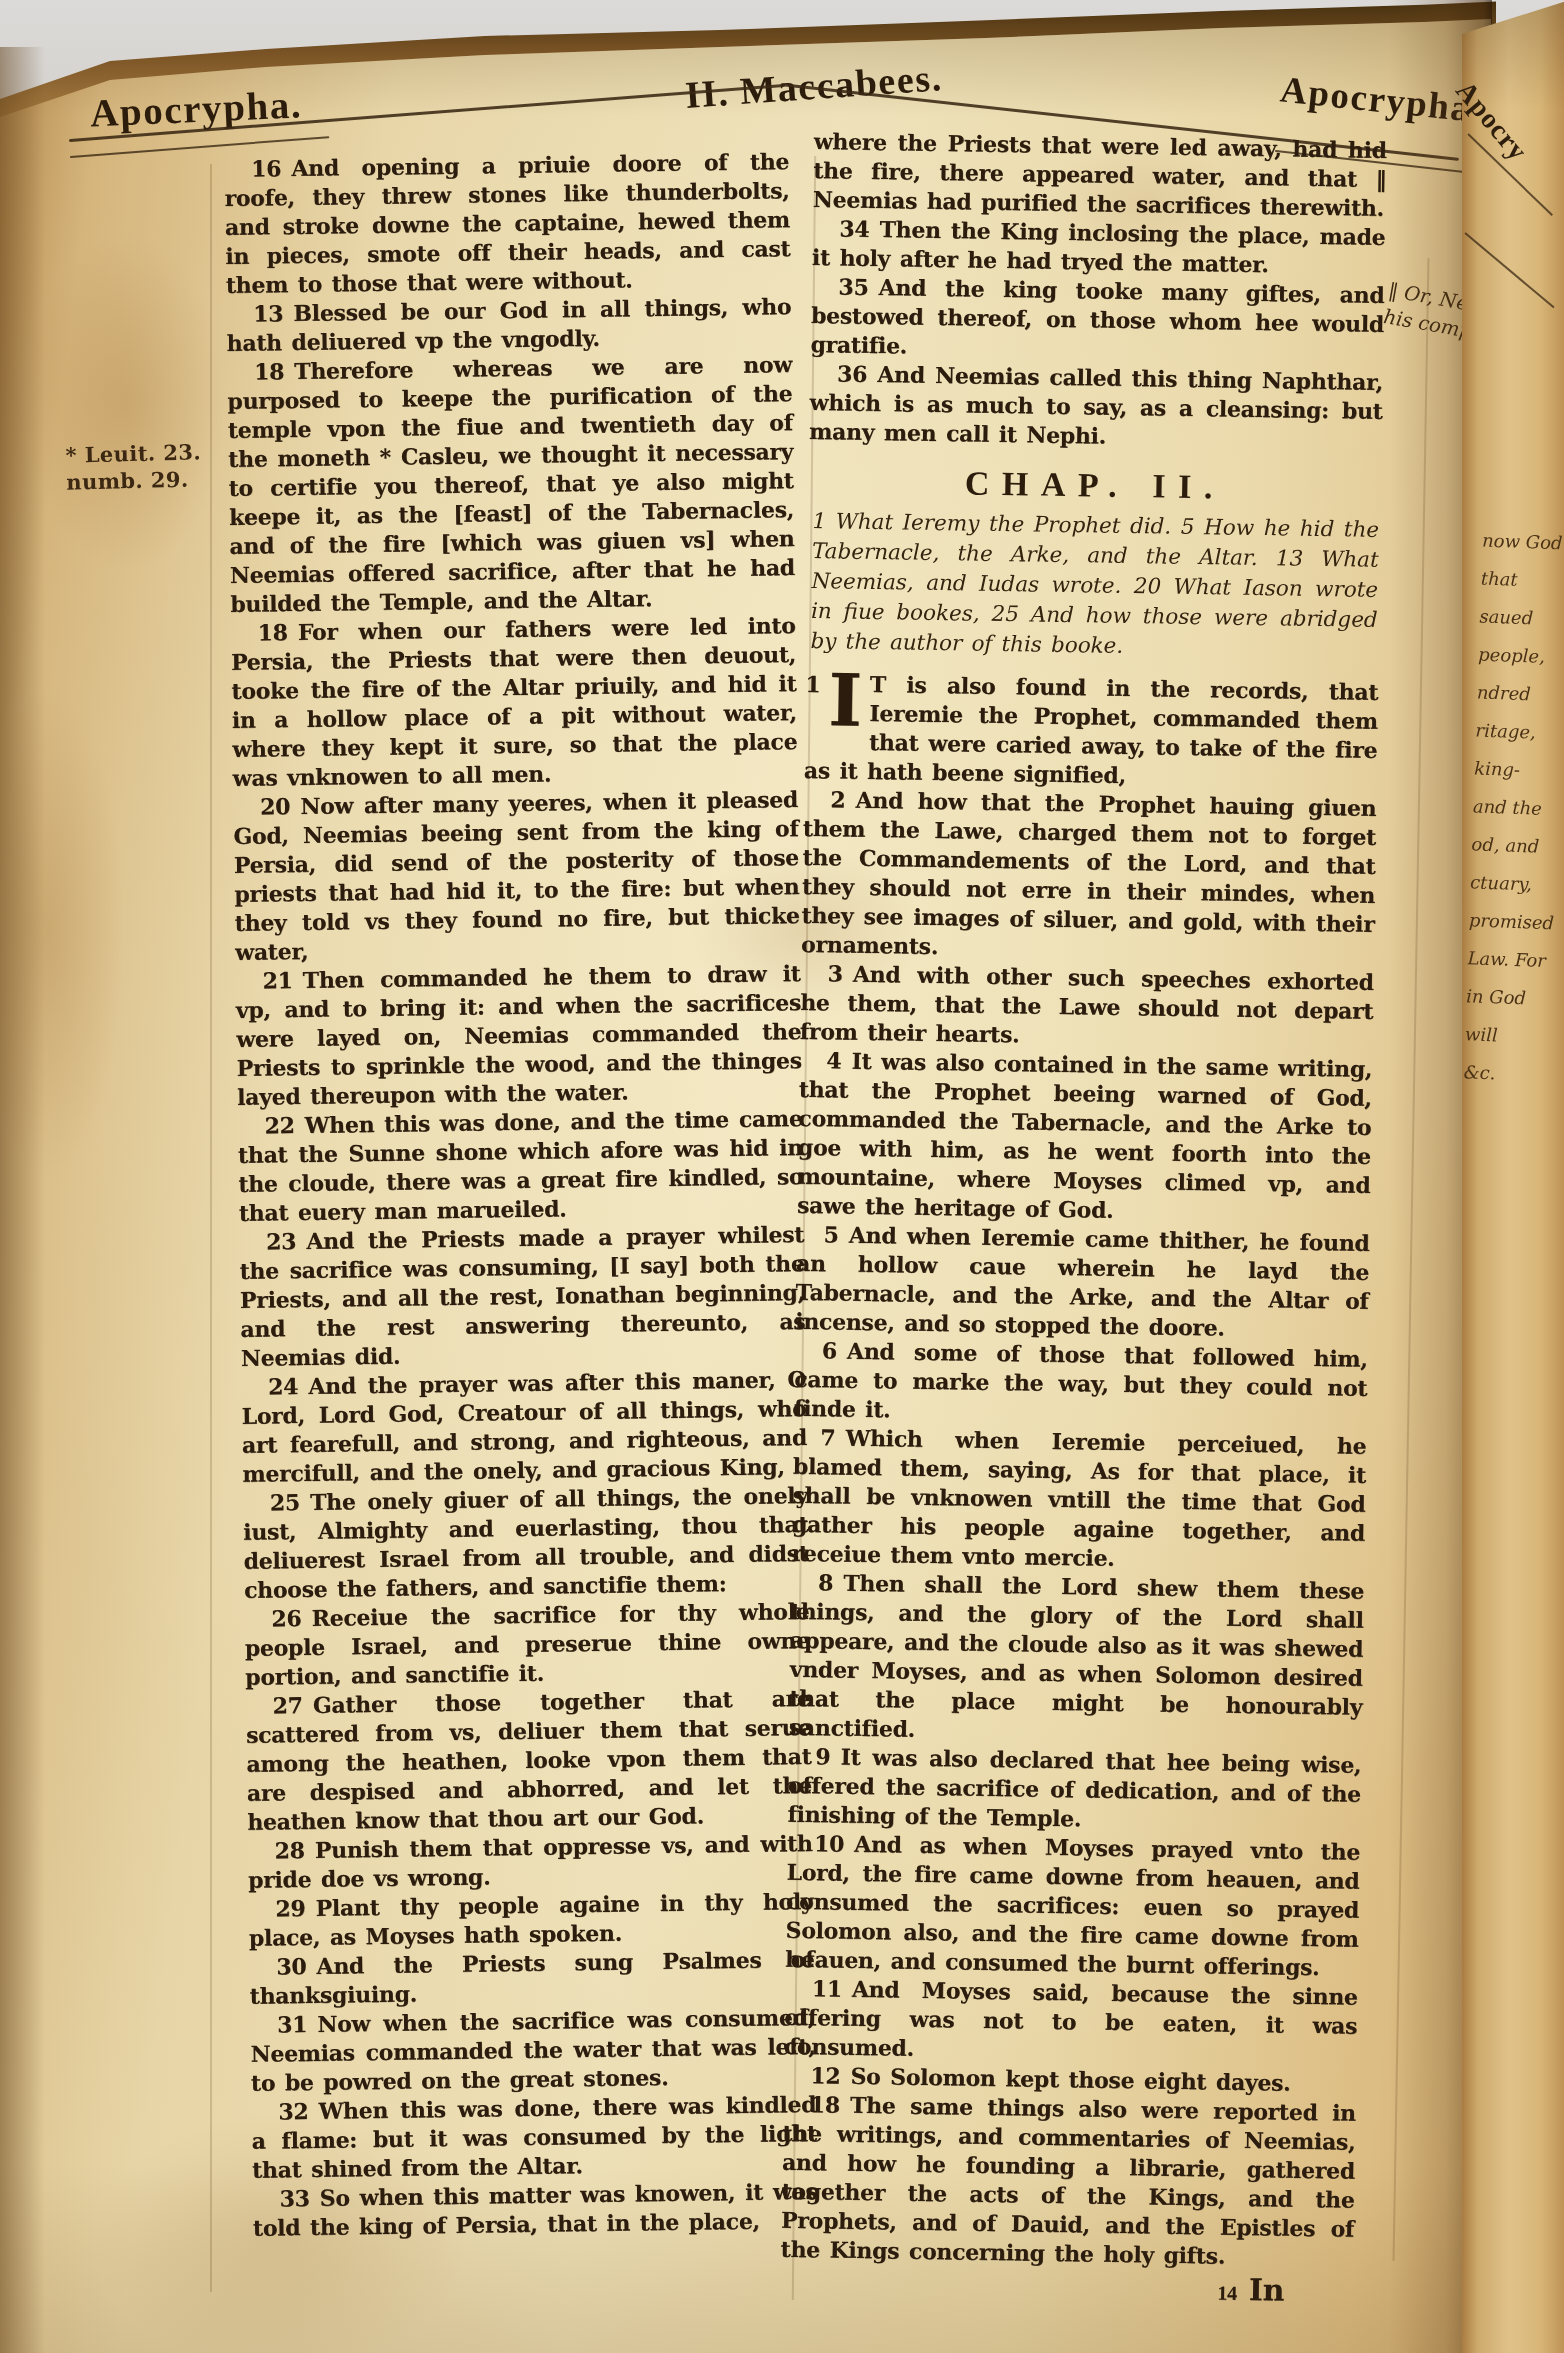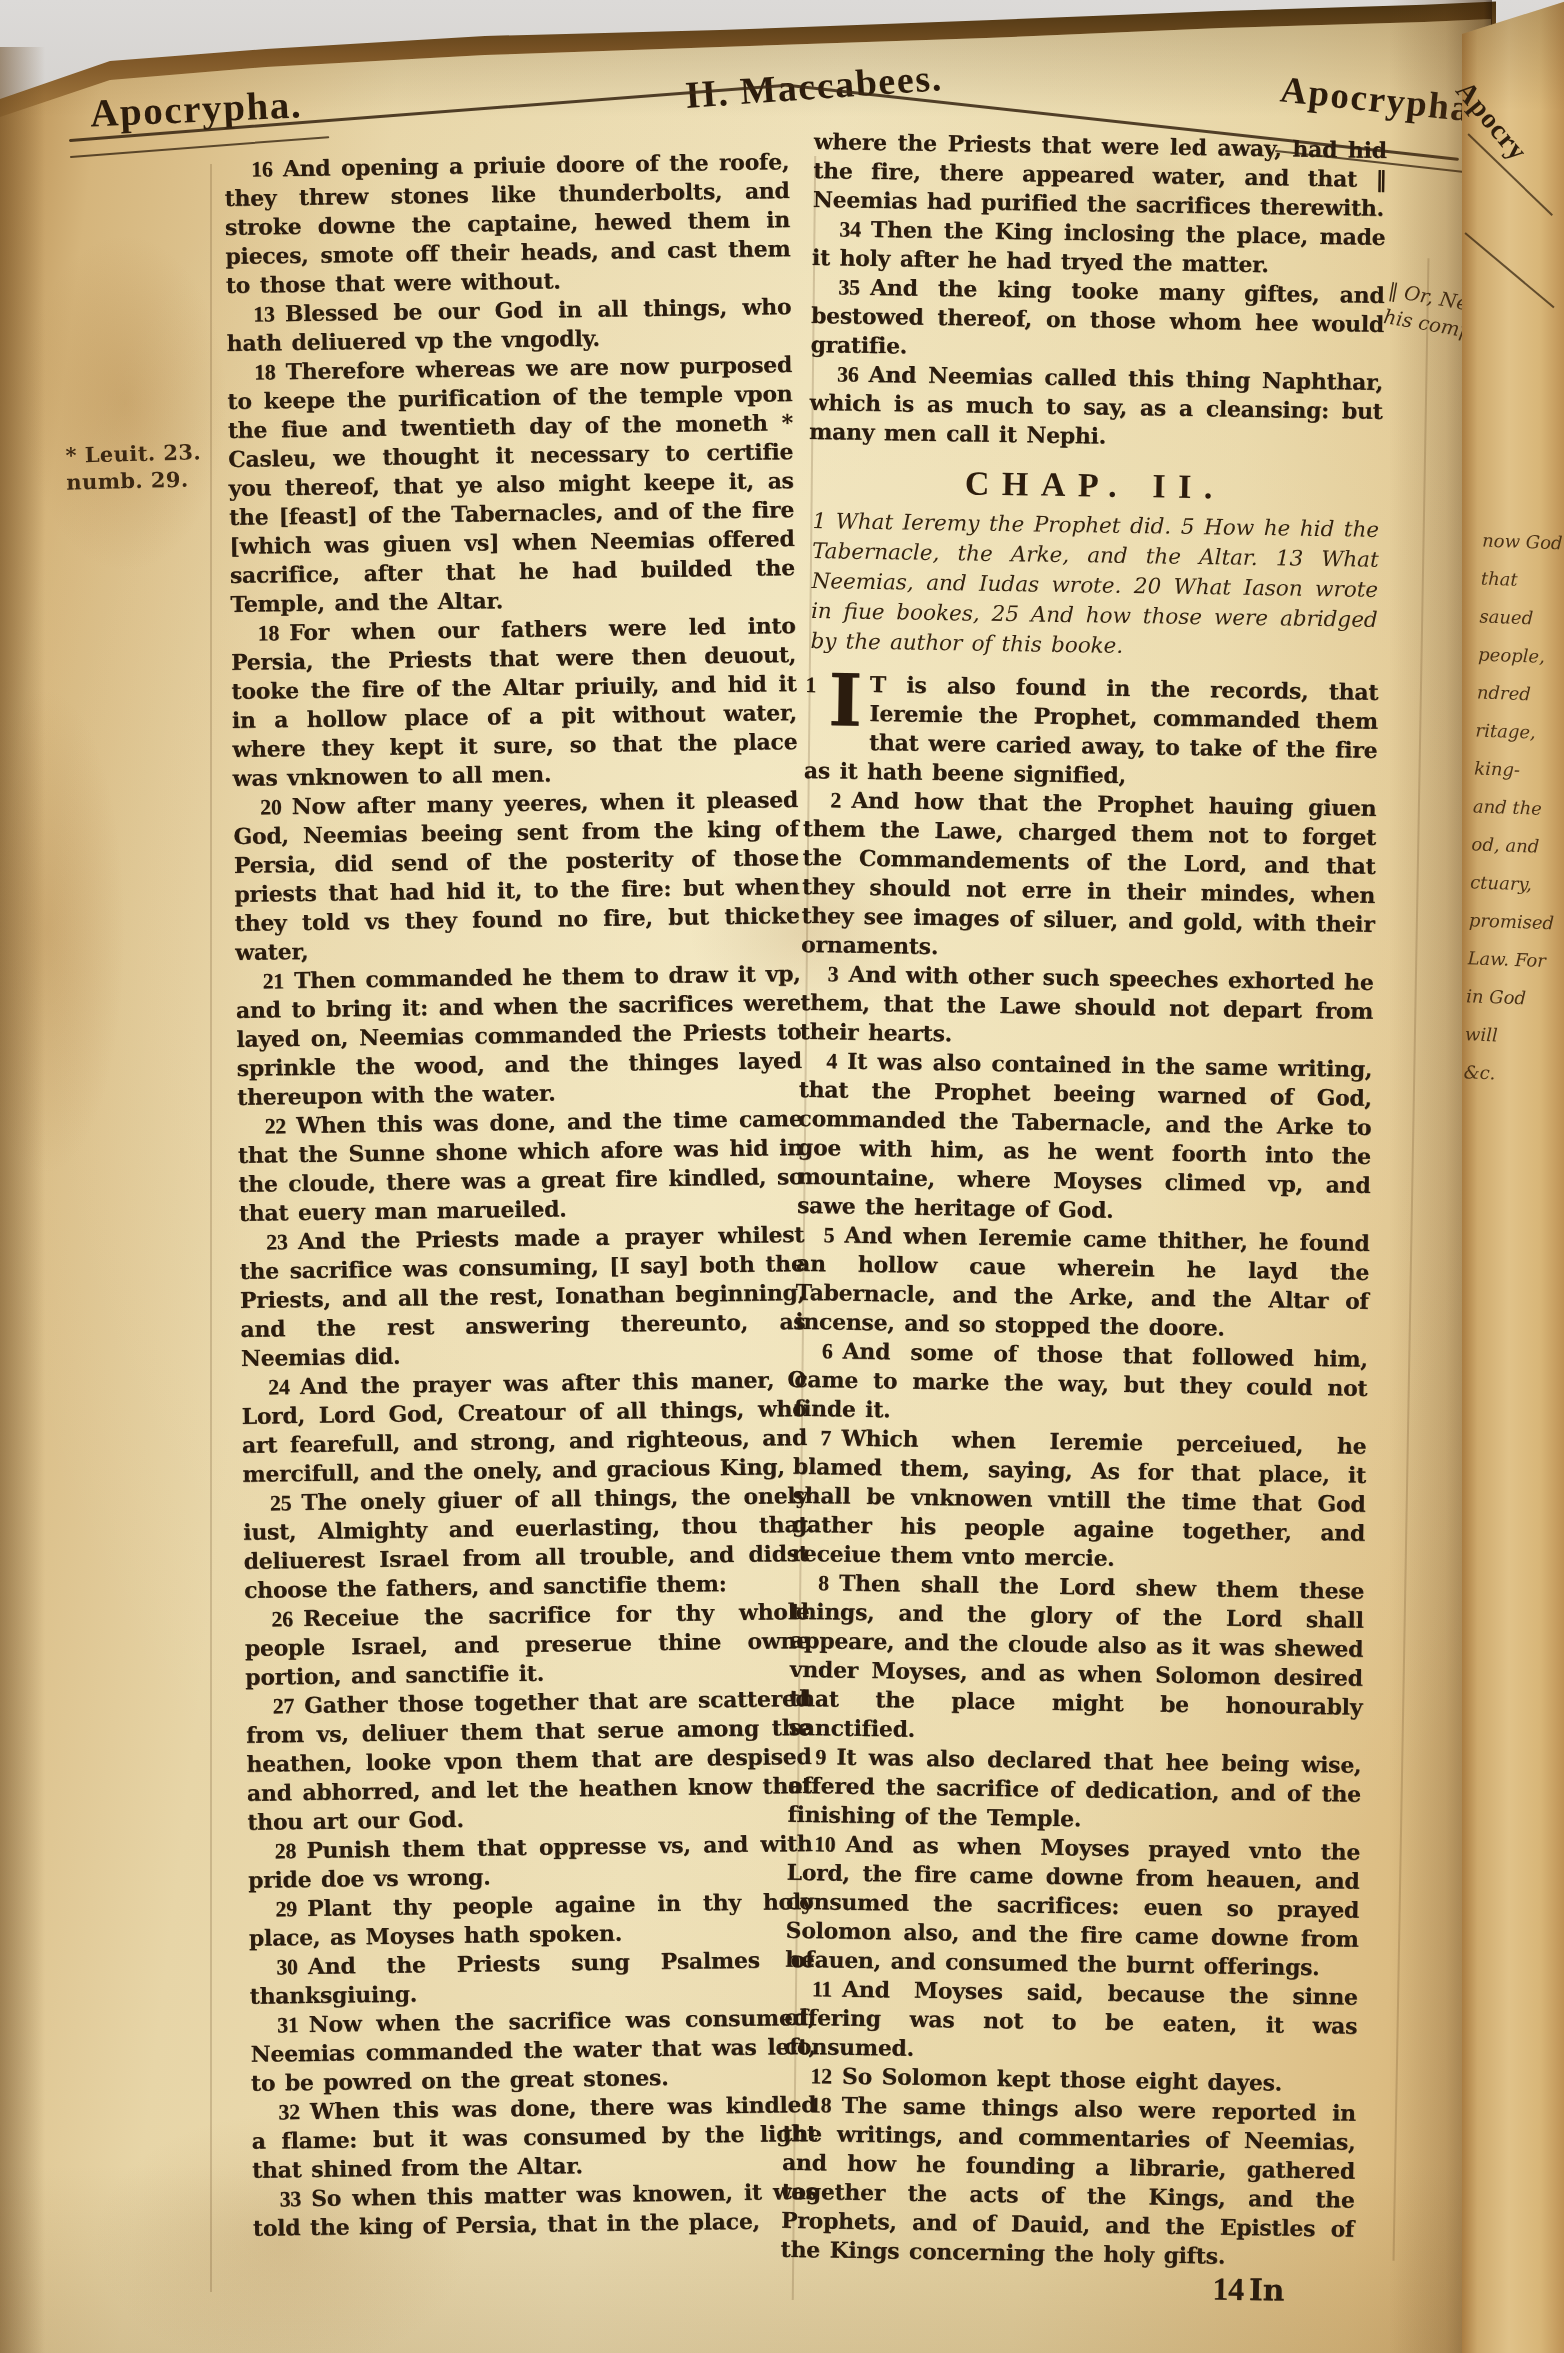--- a/index.html
+++ b/index.html
@@ -51,34 +51,34 @@
 
   
   .col{position:absolute;color:#2b1c0e;text-align:justify;
        font-family:"DejaVu Serif",serif;font-weight:bold;
        font-size:22px;line-height:29px;letter-spacing:-0.3px;word-spacing:2.3px;
        text-shadow:0.3px 0.3px 0 rgba(43,28,12,.5);}
   .col-left{left:224px;top:155px;width:565px;transform:rotate(-0.8deg);transform-origin:top left;}
   .col-right{left:814px;top:127px;width:573px;transform:rotate(0.9deg);transform-origin:top left;}
   .verse{margin:0;text-indent:27px;}
   .verse.cont{text-indent:0;}
-  .vnum{margin-right:10.2px;font-family:Liberation Serif, serif;}
+  .vnum{margin-right:10.2px;}
   .dropverse{text-indent:0;position:relative;padding-left:0;}
   .vnum.abs{position:absolute;left:0;top:1.6px;}
   .dropcap{float:left;font-size:72px;line-height:56px;margin:3.1px 7.8px 0 23.5px;font-weight:bold;}
 
   
   .chap-head{margin:20.3px 0 11px 0;text-align:center;text-indent:0;
     font-family:"Liberation Serif","DejaVu Serif",serif;font-weight:bold;font-size:34px;letter-spacing:12.5px;color:#2c1c0c;text-shadow:none;}
   .chap-summary{margin:0 1.6px 12.5px 4.7px;font-family:"DejaVu Serif",serif;font-weight:normal;font-style:italic;
     font-size:21.5px;line-height:30px;color:#34230f;text-align:justify;text-shadow:none;letter-spacing:0;}
 
   
   .catchline{margin-top:4.7px;text-align:right;padding-right:69px;text-indent:0;}
-  .catchline .num{font-family:"Liberation Serif",serif;font-size:32px;margin-right:5px;text-align:right;}
+  .catchline .num{font-family:"Liberation Serif",serif;font-size:20px;margin-right:12px;text-align:right;}
   .catchline .cw{font-size:30px;}
 
   
   .next-page{position:absolute;left:1462px;top:0;width:103px;height:2354px;
     clip-path:polygon(0px 34px,103px 1.6px,103px 2354px,0px 2354px);
     background:linear-gradient(90deg,#a97c41 0px,#cda96c 15.6px,#e0c289 47px,#d8b678 78px,#bd9154 103px);}
   .next-page::after{content:"";position:absolute;inset:0;background:linear-gradient(180deg,rgba(70,45,15,.25),rgba(0,0,0,0) 110px);}
   .np-title{position:absolute;left:1474px;top:75px;transform:rotate(50deg);transform-origin:left top;
     font-family:"Liberation Serif",serif;font-weight:bold;font-size:28px;color:#2e1e0d;letter-spacing:0.8px;}
   .np-rule{position:absolute;background:#3a2813;height:2.3px;opacity:.75;}

